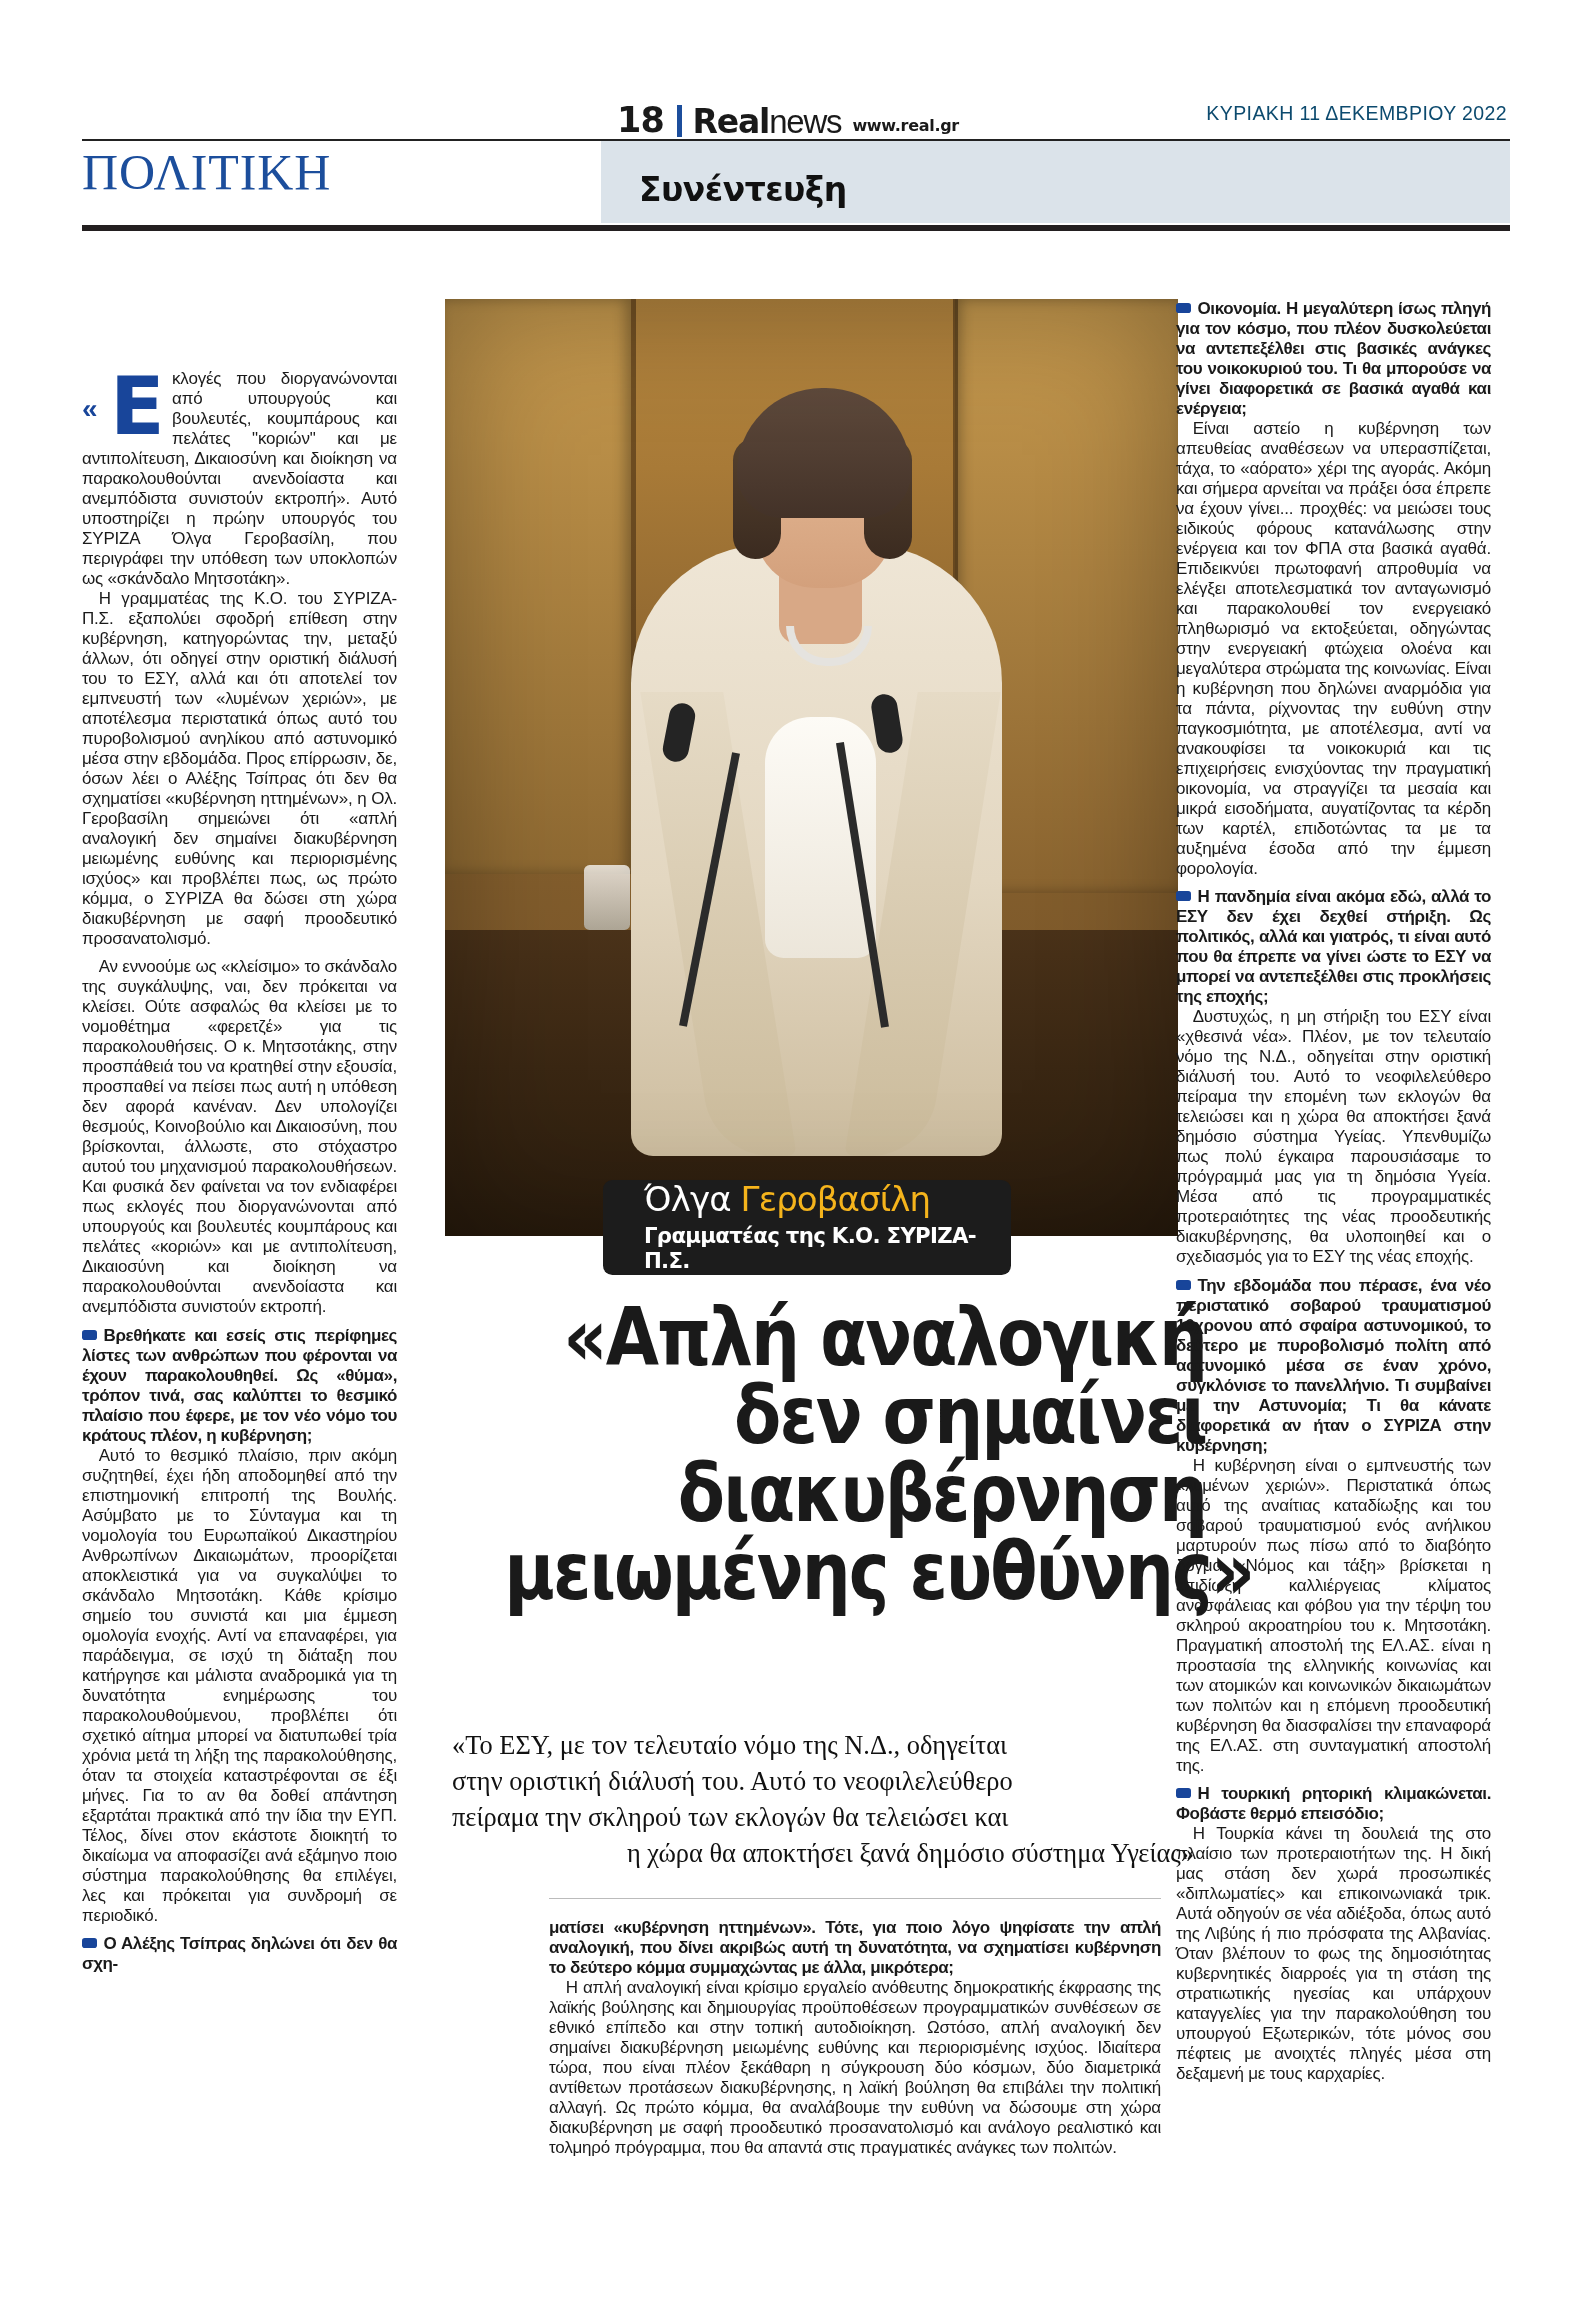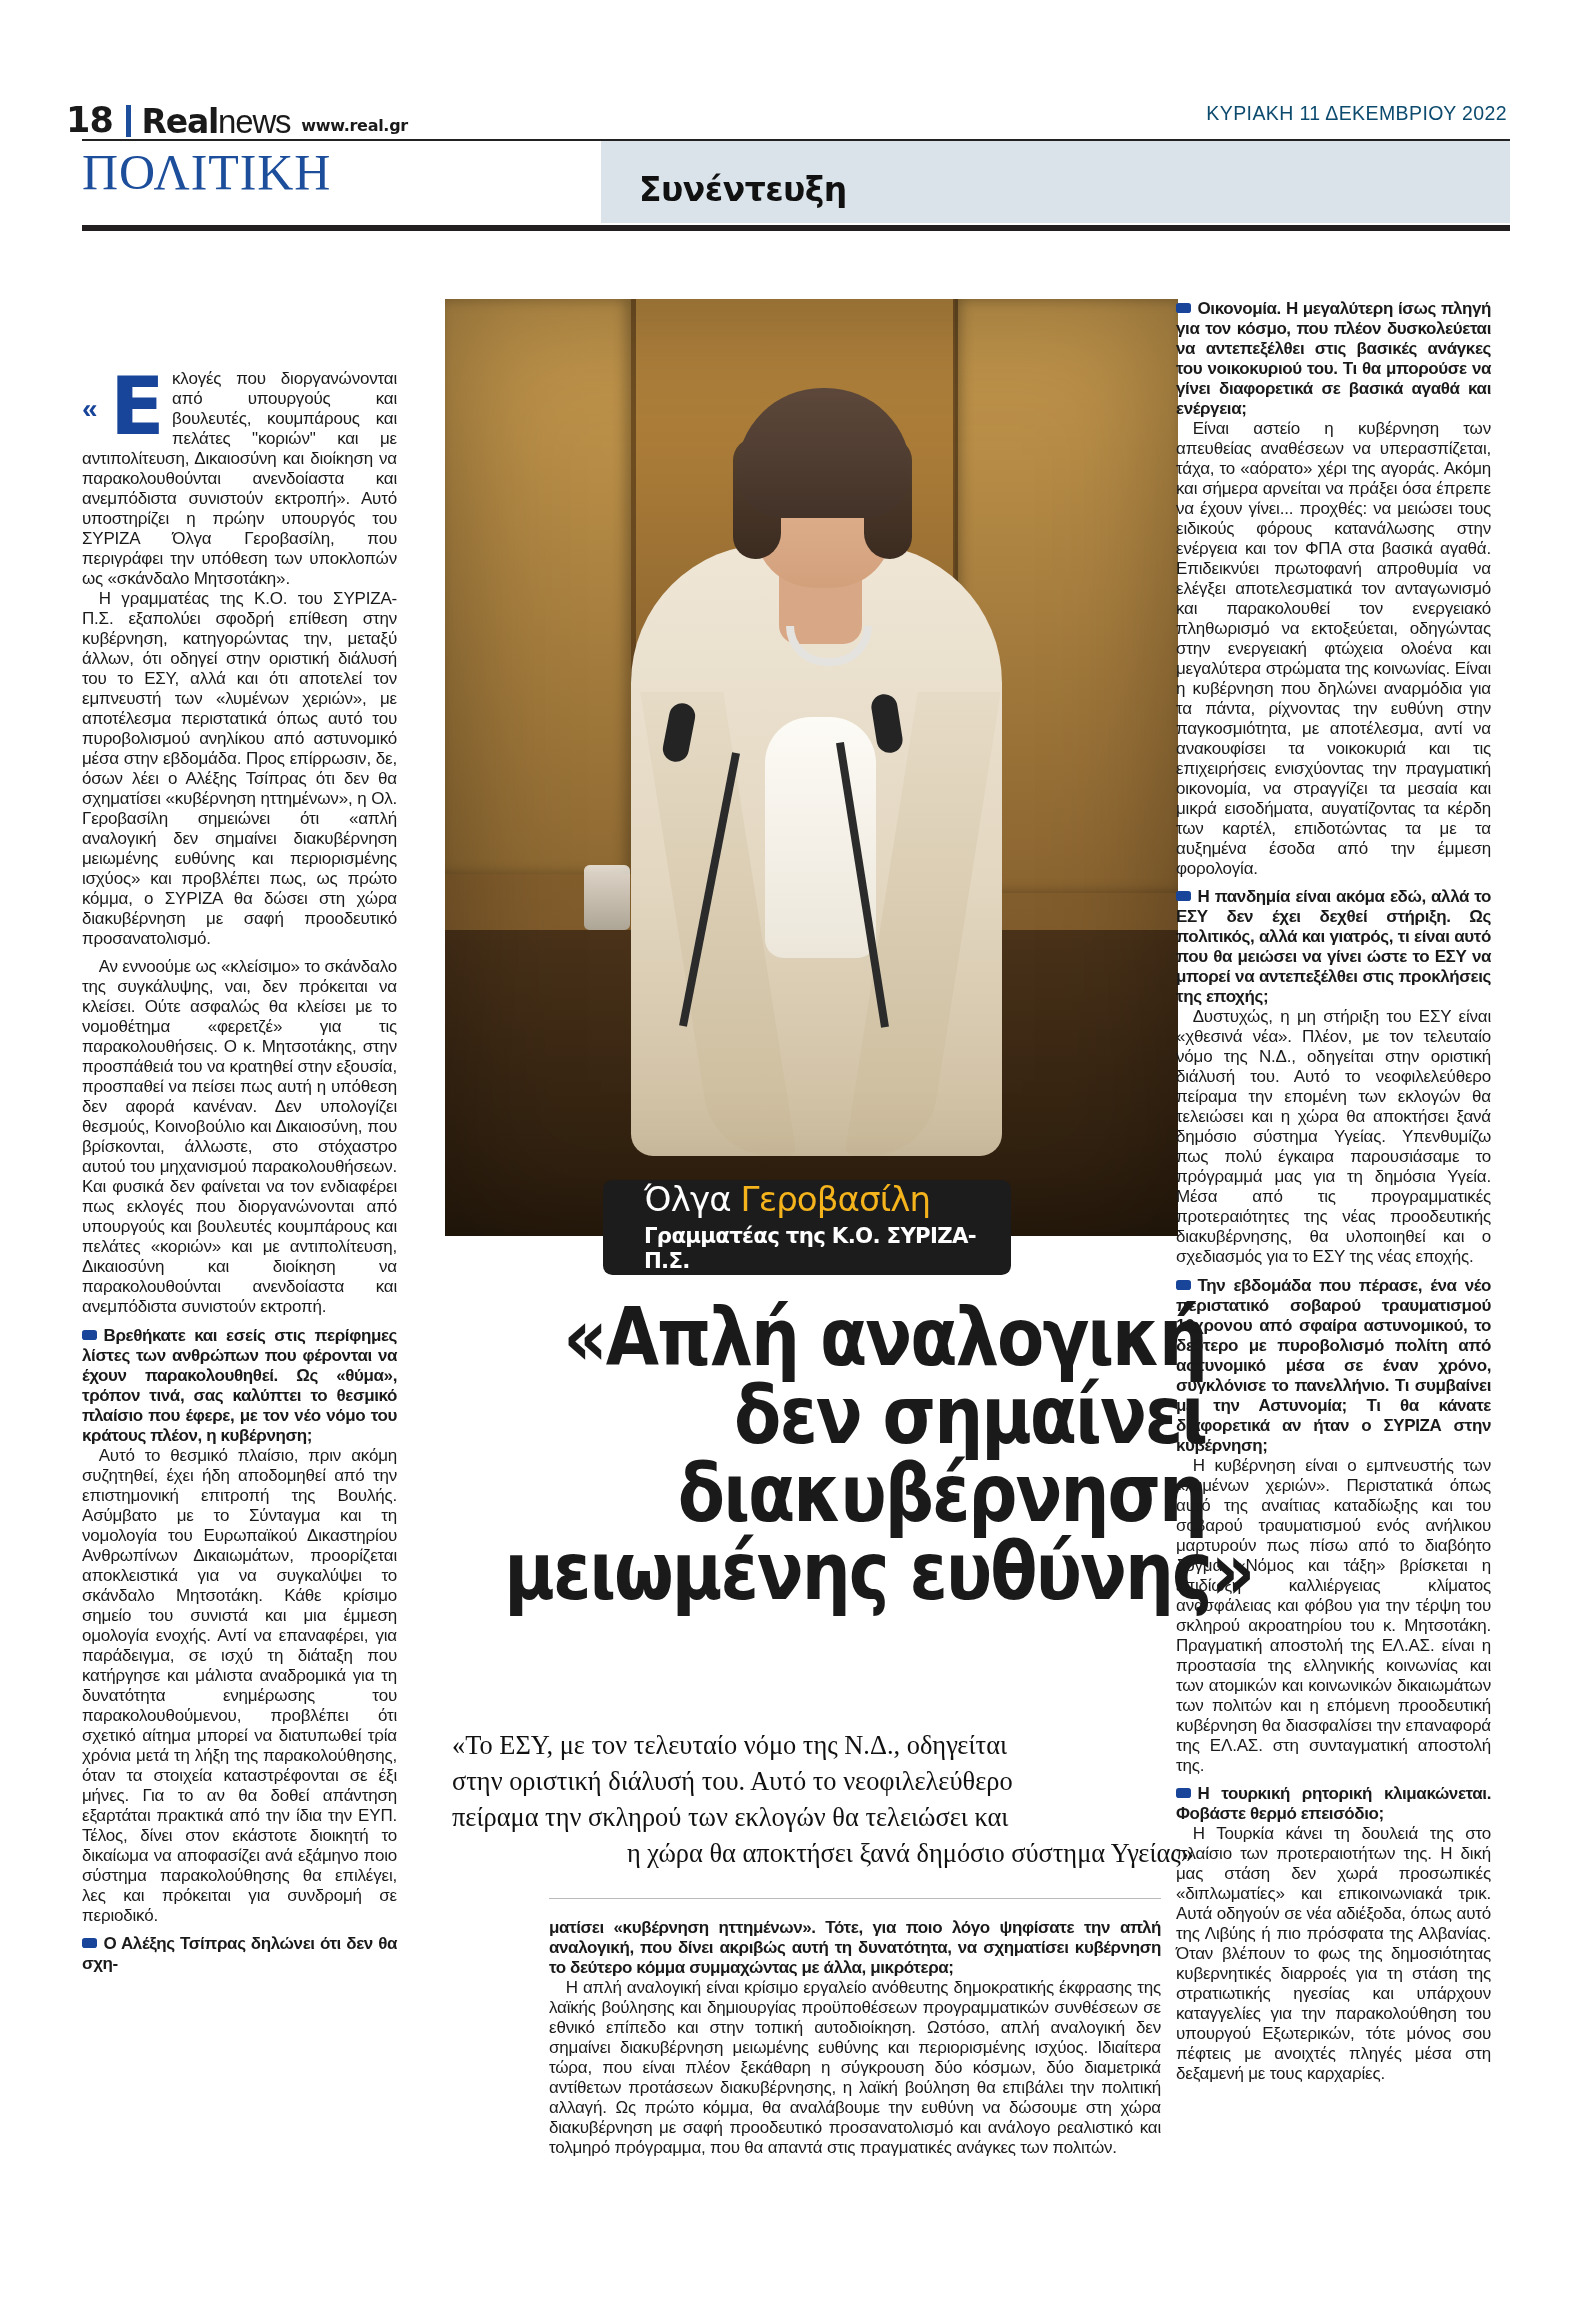--- a/index.html
+++ b/index.html
@@ -7,22 +7,22 @@
     width:1589px;height:2301px;
     font-family:"Liberation Sans", sans-serif;
     color:#1a1a1a;
     position:relative;
     overflow:hidden;
   }
   .page{position:relative;width:1589px;height:2301px;box-sizing:border-box;}
 
   
   .masthead{
-    position:absolute;left:66px;top:93px;width:1428px;height:45px;
-    display:flex;align-items:flex-end;
+    position:absolute;left:74px;top:93px;width:1428px;height:45px;
+    display:flex;align-items:flex-end;justify-content:center;
   }
   .folio{
     font-size:35px;font-weight:bold;letter-spacing:-0.9px;line-height:1;
     font-family:"DejaVu Sans", sans-serif;
   }
   .folio-rule{width:4.6px;height:32px;background:#1c4e9c;margin:0 11px 0.9px 13px;}
   .brand{font-size:33px;line-height:1;letter-spacing:-1.2px;display:flex;align-items:flex-end;}
   .brand .b1{font-weight:bold;font-family:"DejaVu Sans", sans-serif;}
   .brand .b2{font-weight:normal;font-family:"Liberation Sans", sans-serif;}
   .brand-url{font-size:16px;font-weight:bold;margin-left:11px;margin-bottom:2.8px;
@@ -270,21 +270,21 @@
   <div class="bottom-rule"></div>
   <div class="col" id="col2">
     <p class="q">ματίσει «κυβέρνηση ηττημένων». Τότε, για ποιο λόγο ψηφίσατε την απλή αναλογική, που δίνει ακριβώς αυτή τη δυνατότητα, να σχηματίσει κυβέρνηση το δεύτερο κόμμα συμμαχώντας με άλλα, μικρότερα;</p>
     <p>Η απλή αναλογική είναι κρίσιμο εργαλείο ανόθευτης δημοκρατικής έκφρασης της λαϊκής βούλησης και δημιουργίας προϋποθέσεων προγραμματικών συνθέσεων σε εθνικό επίπεδο και στην τοπική αυτοδιοίκηση. Ωστόσο, απλή αναλογική δεν σημαίνει διακυβέρνηση μειωμένης ευθύνης και περιορισμένης ισχύος. Ιδιαίτερα τώρα, που είναι πλέον ξεκάθαρη η σύγκρουση δύο κόσμων, δύο διαμετρικά αντίθετων προτάσεων διακυβέρνησης, η λαϊκή βούληση θα επιβάλει την πολιτική αλλαγή. Ως πρώτο κόμμα, θα αναλάβουμε την ευθύνη να δώσουμε στη χώρα διακυβέρνηση με σαφή προοδευτικό προσανατολισμό και ανάλογο ρεαλιστικό και τολμηρό πρόγραμμα, που θα απαντά στις πραγματικές ανάγκες των πολιτών.</p>
   </div>
 
   <div class="col" id="col3">
     <p class="q"><span class="bullet"></span><span>Οικονομία. Η μεγαλύτερη ίσως πληγή για τον κόσμο, που πλέον δυσκολεύεται να αντεπεξέλθει στις βασικές ανάγκες του νοικοκυριού του. Τι θα μπορούσε να γίνει διαφορετικά σε βασικά αγαθά και ενέργεια;</span></p>
     <p>Είναι αστείο η κυβέρνηση των απευθείας αναθέσεων να υπερασπίζεται, τάχα, το «αόρατο» χέρι της αγοράς. Ακόμη και σήμερα αρνείται να πράξει όσα έπρεπε να έχουν γίνει... προχθές: να μειώσει τους ειδικούς φόρους κατανάλωσης στην ενέργεια και τον ΦΠΑ στα βασικά αγαθά. Επιδεικνύει πρωτοφανή απροθυμία να ελέγξει αποτελεσματικά τον ανταγωνισμό και παρακολουθεί τον ενεργειακό πληθωρισμό να εκτοξεύεται, οδηγώντας στην ενεργειακή φτώχεια ολοένα και μεγαλύτερα στρώματα της κοινωνίας. Είναι η κυβέρνηση που δηλώνει αναρμόδια για τα πάντα, ρίχνοντας την ευθύνη στην παγκοσμιότητα, με αποτέλεσμα, αντί να ανακουφίσει τα νοικοκυριά και τις επιχειρήσεις ενισχύοντας την πραγματική οικονομία, να στραγγίζει τα μεσαία και μικρά εισοδήματα, αυγατίζοντας τα κέρδη των καρτέλ, επιδοτώντας τα με τα αυξημένα έσοδα από την έμμεση φορολογία.</p>
     <div class="gap"></div>
-    <p class="q"><span class="bullet"></span><span>Η πανδημία είναι ακόμα εδώ, αλλά το ΕΣΥ δεν έχει δεχθεί στήριξη. Ως πολιτικός, αλλά και γιατρός, τι είναι αυτό που θα μειώσει να γίνει ώστε το ΕΣΥ να μπορεί να αντεπεξέλθει στις προκλήσεις της εποχής;</span></p>
+    <p class="q"><span class="bullet"></span><span>Η πανδημία είναι ακόμα εδώ, αλλά το ΕΣΥ δεν έχει δεχθεί στήριξη. Ως πολιτικός, αλλά και γιατρός, τι είναι αυτό που θα έπρεπε να γίνει ώστε το ΕΣΥ να μπορεί να αντεπεξέλθει στις προκλήσεις της εποχής;</span></p>
     <p>Δυστυχώς, η μη στήριξη του ΕΣΥ είναι «χθεσινά νέα». Πλέον, με τον τελευταίο νόμο της Ν.Δ., οδηγείται στην οριστική διάλυσή του. Αυτό το νεοφιλελεύθερο πείραμα την επομένη των εκλογών θα τελειώσει και η χώρα θα αποκτήσει ξανά δημόσιο σύστημα Υγείας. Υπενθυμίζω πως πολύ έγκαιρα παρουσιάσαμε το πρόγραμμά μας για τη δημόσια Υγεία. Μέσα από τις προγραμματικές προτεραιότητες της νέας προοδευτικής διακυβέρνησης, θα υλοποιηθεί και ο σχεδιασμός για το ΕΣΥ της νέας εποχής.</p>
     <div class="gap"></div>
     <p class="q"><span class="bullet"></span><span>Την εβδομάδα που πέρασε, ένα νέο περιστατικό σοβαρού τραυματισμού 16χρονου από σφαίρα αστυνομικού, το δεύτερο με πυροβολισμό πολίτη από αστυνομικό μέσα σε έναν χρόνο, συγκλόνισε το πανελλήνιο. Τι συμβαίνει με την Αστυνομία; Τι θα κάνατε διαφορετικά αν ήταν ο ΣΥΡΙΖΑ στην κυβέρνηση;</span></p>
     <p>Η κυβέρνηση είναι ο εμπνευστής των «λυμένων χεριών». Περιστατικά όπως αυτό της αναίτιας καταδίωξης και του σοβαρού τραυματισμού ενός ανήλικου μαρτυρούν πως πίσω από το διαβόητο δόγμα «Νόμος και τάξη» βρίσκεται η επιδίωξη καλλιέργειας κλίματος ανασφάλειας και φόβου για την τέρψη του σκληρού ακροατηρίου του κ. Μητσοτάκη. Πραγματική αποστολή της ΕΛ.ΑΣ. είναι η προστασία της ελληνικής κοινωνίας και των ατομικών και κοινωνικών δικαιωμάτων των πολιτών και η επόμενη προοδευτική κυβέρνηση θα διασφαλίσει την επαναφορά της ΕΛ.ΑΣ. στη συνταγματική αποστολή της.</p>
     <div class="gap"></div>
     <p class="q"><span class="bullet"></span><span>Η τουρκική ρητορική κλιμακώνεται. Φοβάστε θερμό επεισόδιο;</span></p>
     <p>Η Τουρκία κάνει τη δουλειά της στο πλαίσιο των προτεραιοτήτων της. Η δική μας στάση δεν χωρά προσωπικές «διπλωματίες» και επικοινωνιακά τρικ. Αυτά οδηγούν σε νέα αδιέξοδα, όπως αυτό της Λιβύης ή πιο πρόσφατα της Αλβανίας. Όταν βλέπουν το φως της δημοσιότητας κυβερνητικές διαρροές για τη στάση της στρατιωτικής ηγεσίας και υπάρχουν καταγγελίες για την παρακολούθηση του υπουργού Εξωτερικών, τότε μόνος σου πέφτεις με ανοιχτές πληγές μέσα στη δεξαμενή με τους καρχαρίες.</p>
   </div>
 
 </div>

